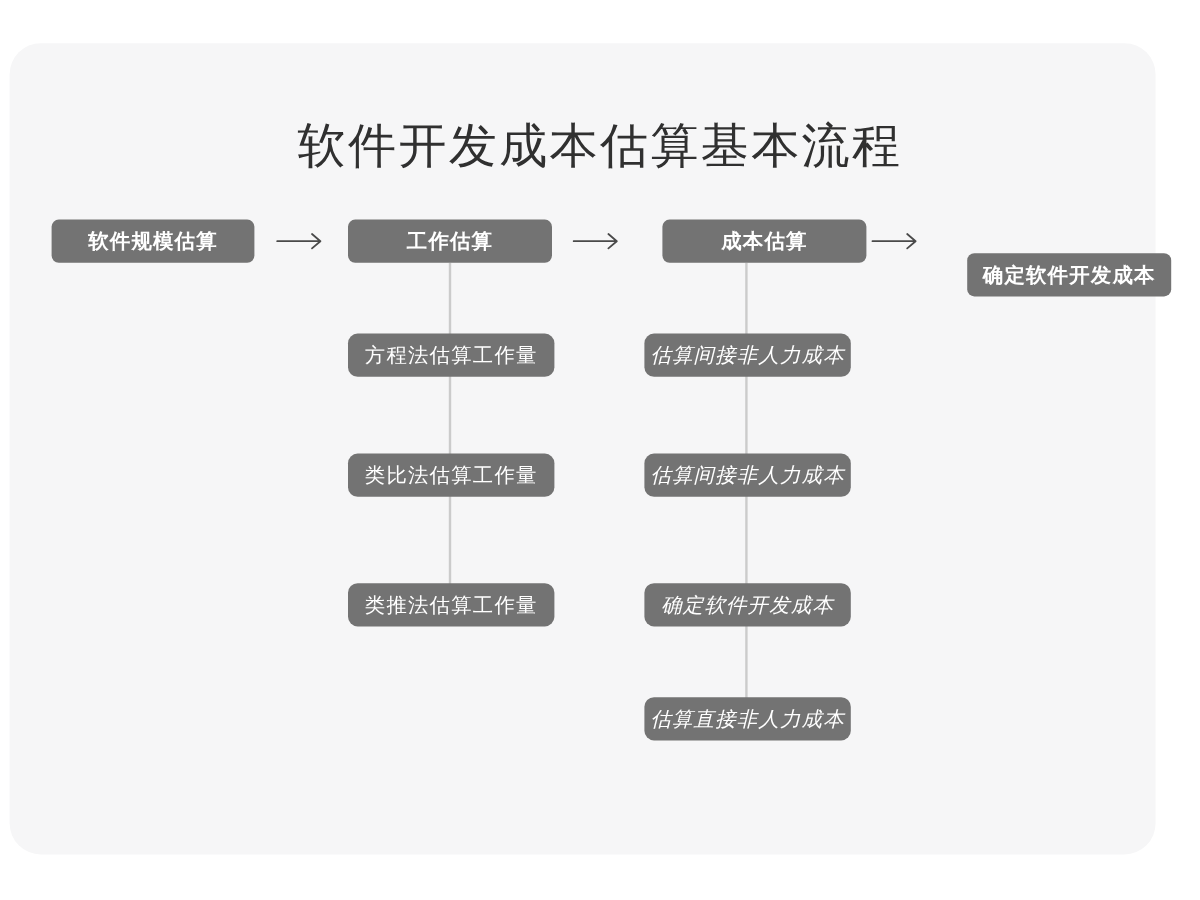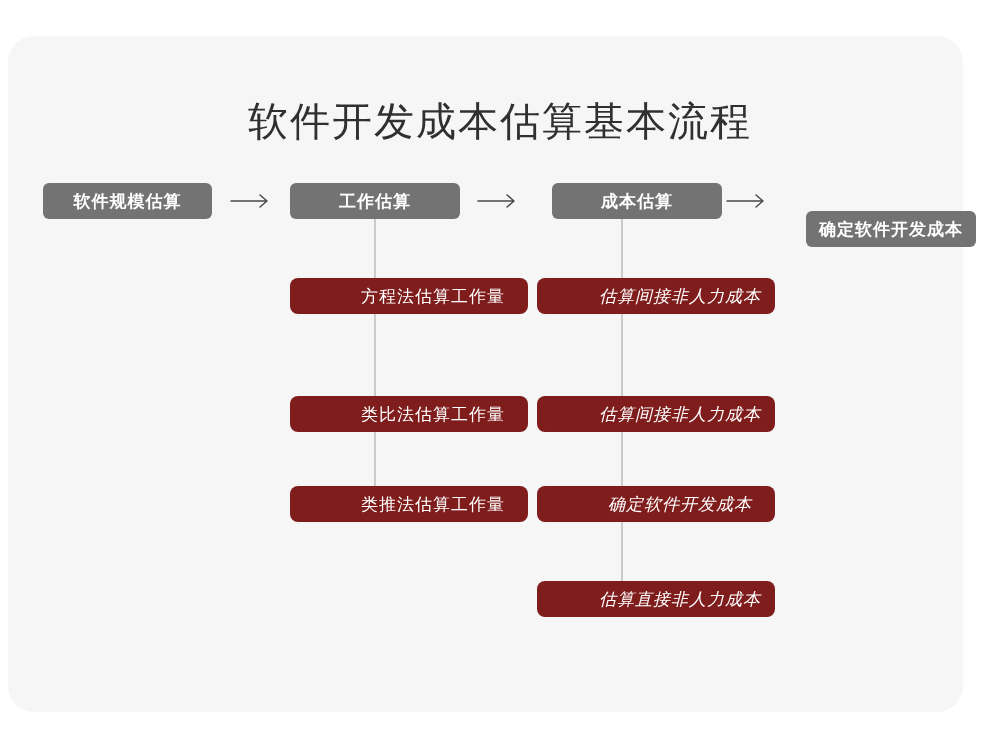--- a/index.html
+++ b/index.html
@@ -62,35 +62,34 @@
   .vline {
     position: absolute;
     width: 2px;
     background: #cbcbcb;
   }
   .vline.work { left: 374px; top: 219px; height: 271px; }
   .vline.cost { left: 621px; top: 219px; height: 381px; }
 
   .sub {
     position: absolute;
-    width: 190px; height: 36px;
-    background: #7f1d1d;
+    width: 172px; height: 36px;
+    background: #737373;
     border-radius: 8px;
     color: #ffffff;
     font-size: 17px;
     letter-spacing: 1px;
     display: flex;
     align-items: center;
     justify-content: center;
-    padding-left: 48px;
   }
   .sub.colw { left: 290px; }
   .sub.colc { left: 537px; font-style: italic; }
   .sub.r1 { top: 278px; }
-  .sub.r2 { top: 396px; }
+  .sub.r2 { top: 378px; }
   .sub.r3 { top: 486px; }
   .sub.r4 { top: 581px; }
 </style>
 </head>
 <body>
 
 <div class="stage">
 
   <div class="card"></div>
 

